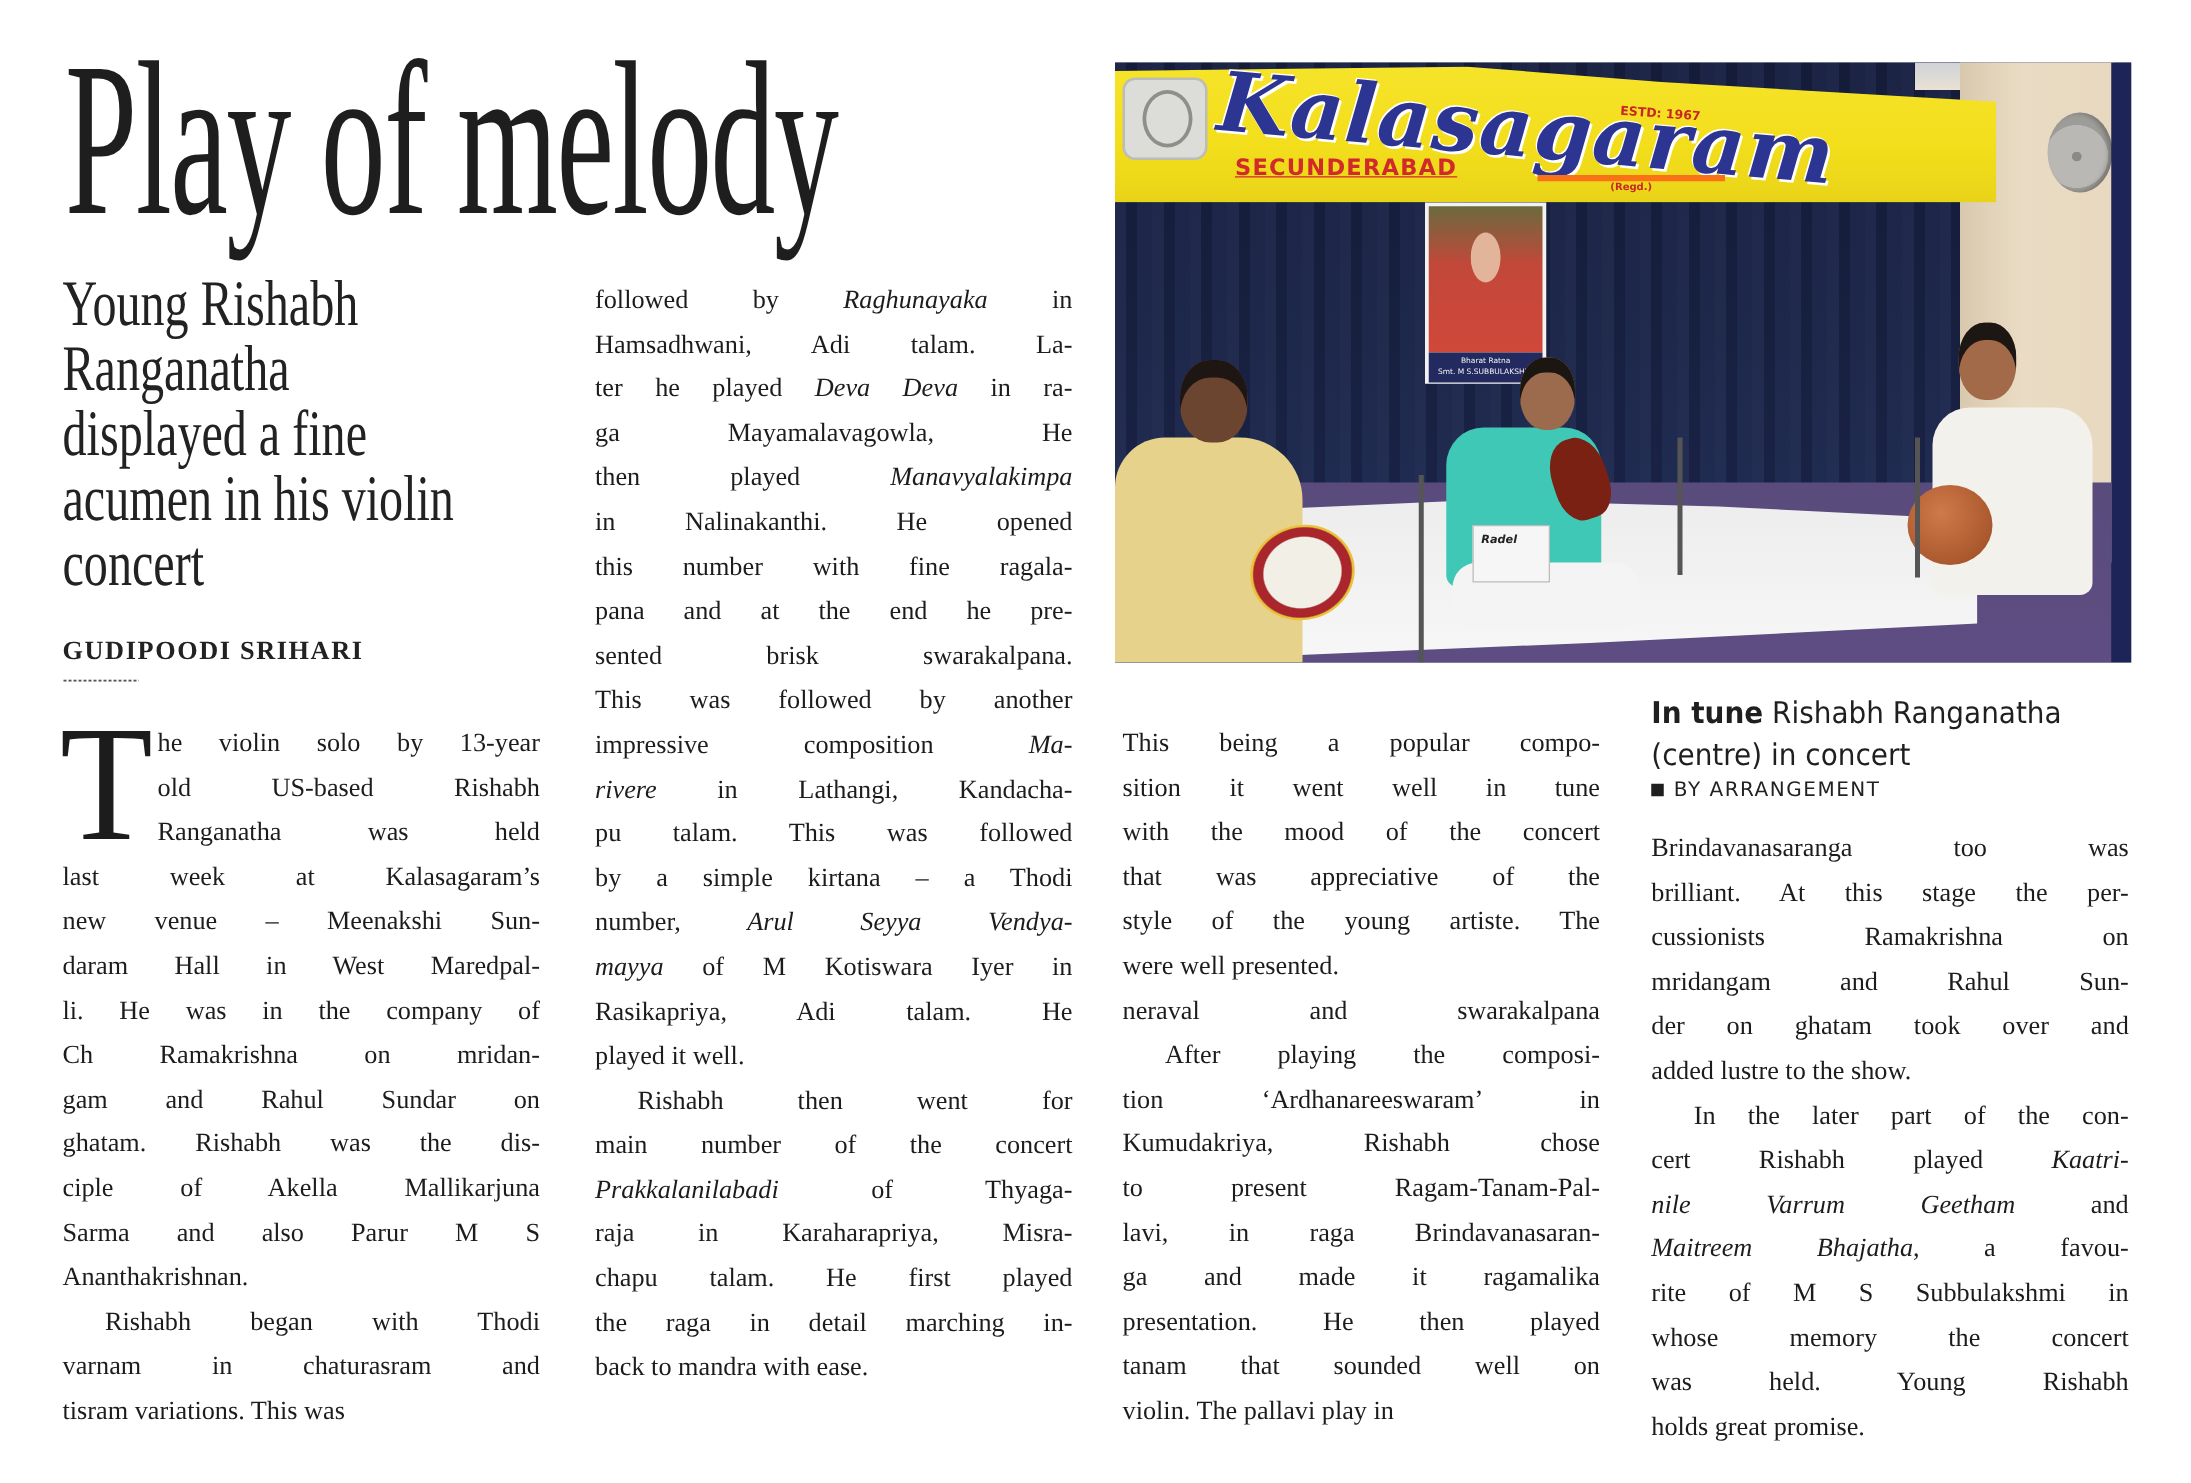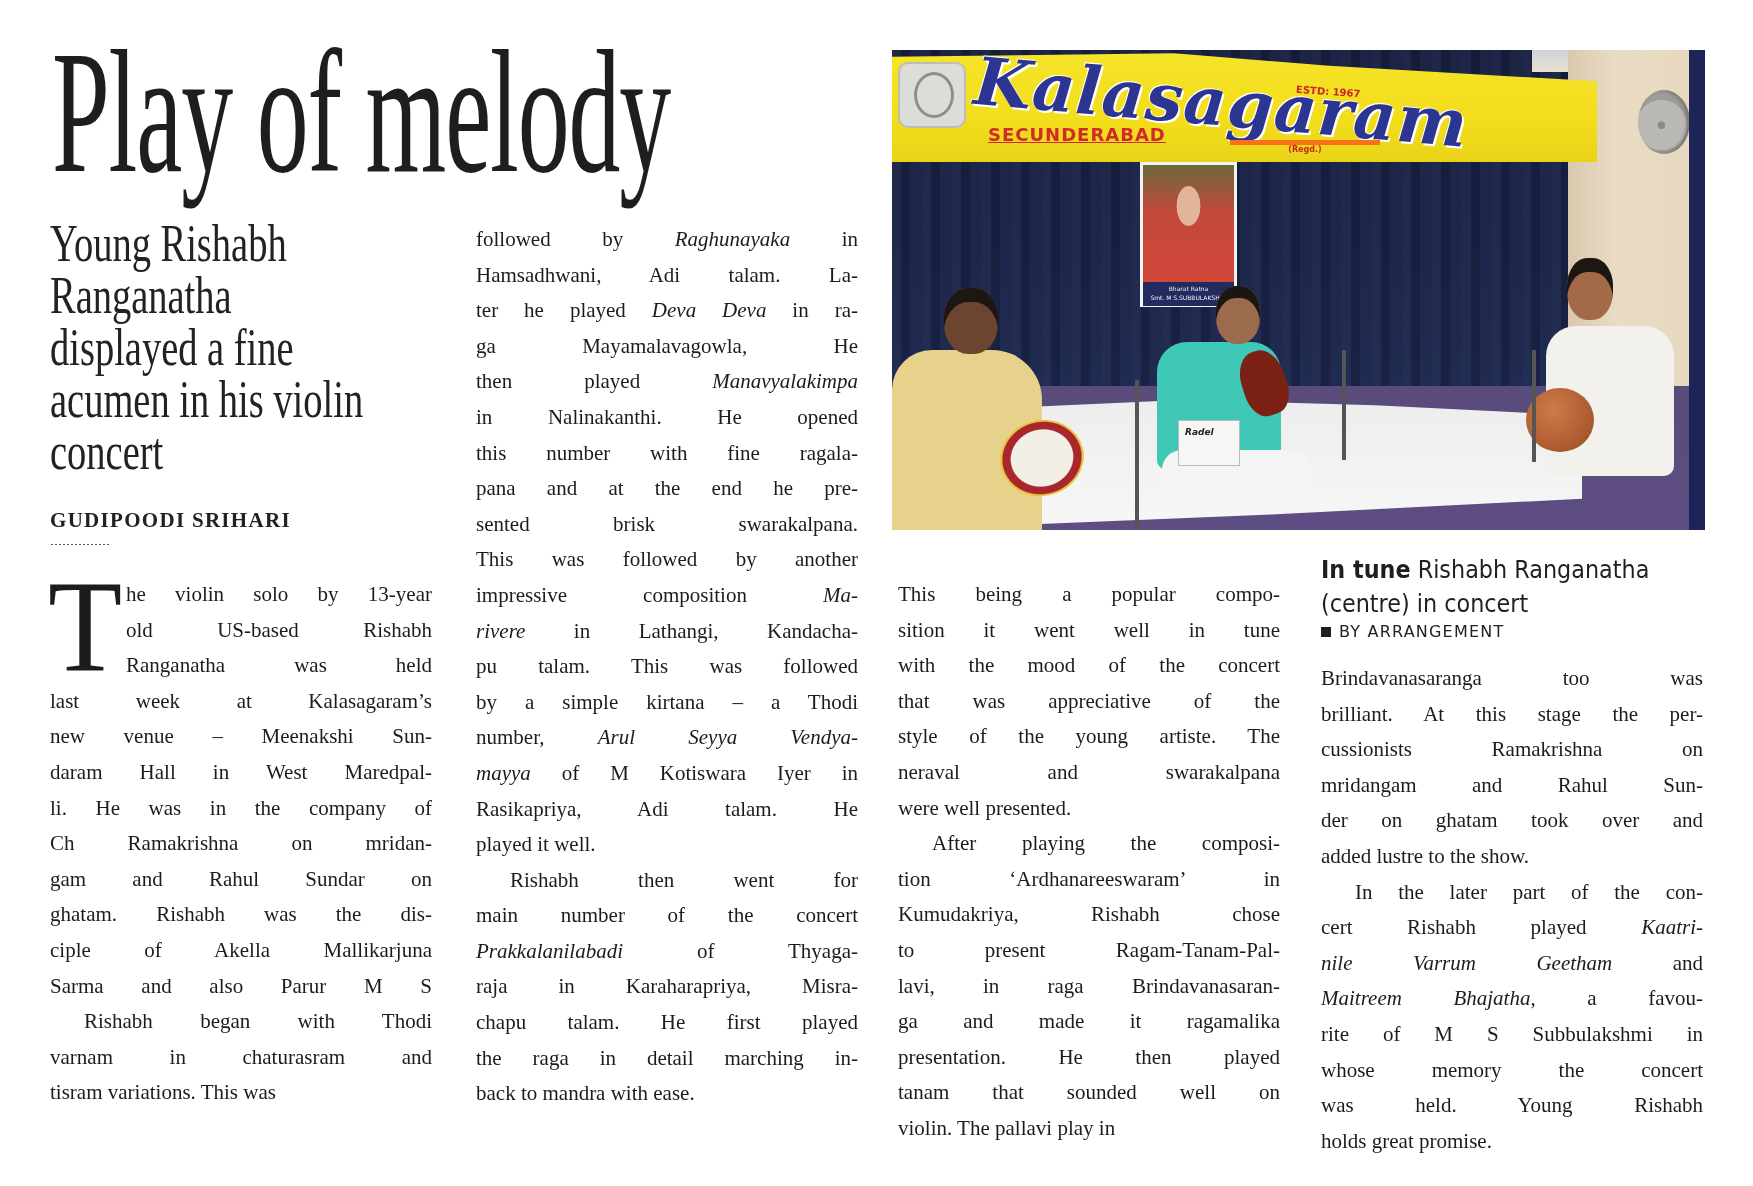--- a/index.html
+++ b/index.html
@@ -203,20 +203,21 @@
     <span class="line dc">Ranganatha was held</span>
     <span class="line">last week at Kalasagaram’s</span>
     <span class="line">new venue – Meenakshi Sun-</span>
     <span class="line">daram Hall in West Maredpal-</span>
     <span class="line">li. He was in the company of</span>
     <span class="line">Ch Ramakrishna on mridan-</span>
     <span class="line">gam and Rahul Sundar on</span>
     <span class="line">ghatam. Rishabh was the dis-</span>
     <span class="line">ciple of Akella Mallikarjuna</span>
     <span class="line">Sarma and also Parur M S</span>
+    <span class="line last">Ananthakrishnan.</span>
     <span class="line indent">Rishabh began with Thodi</span>
     <span class="line">varnam in chaturasram and</span>
     <span class="line last">tisram variations. This was</span>
   </div>
 <div class="col" id="col-1" style="left:476px; top:222px;">
     <span class="line">followed by <i>Raghunayaka</i> in</span>
     <span class="line">Hamsadhwani, Adi talam. La-</span>
     <span class="line">ter he played <i>Deva Deva</i> in ra-</span>
     <span class="line">ga Mayamalavagowla, He</span>
     <span class="line">then played <i>Manavyalakimpa</i></span>
@@ -240,22 +241,22 @@
     <span class="line">chapu talam. He first played</span>
     <span class="line">the raga in detail marching in-</span>
     <span class="line last">back to mandra with ease.</span>
   </div>
 <div class="col" id="col-2" style="left:898px; top:577px;">
     <span class="line">This being a popular compo-</span>
     <span class="line">sition it went well in tune</span>
     <span class="line">with the mood of the concert</span>
     <span class="line">that was appreciative of the</span>
     <span class="line">style of the young artiste. The</span>
+    <span class="line last">were well presented.</span>
     <span class="line">neraval and swarakalpana</span>
-    <span class="line last">were well presented.</span>
     <span class="line indent">After playing the composi-</span>
     <span class="line">tion ‘Ardhanareeswaram’ in</span>
     <span class="line">Kumudakriya, Rishabh chose</span>
     <span class="line">to present Ragam-Tanam-Pal-</span>
     <span class="line">lavi, in raga Brindavanasaran-</span>
     <span class="line">ga and made it ragamalika</span>
     <span class="line">presentation. He then played</span>
     <span class="line">tanam that sounded well on</span>
     <span class="line last">violin. The pallavi play in</span>
   </div>

